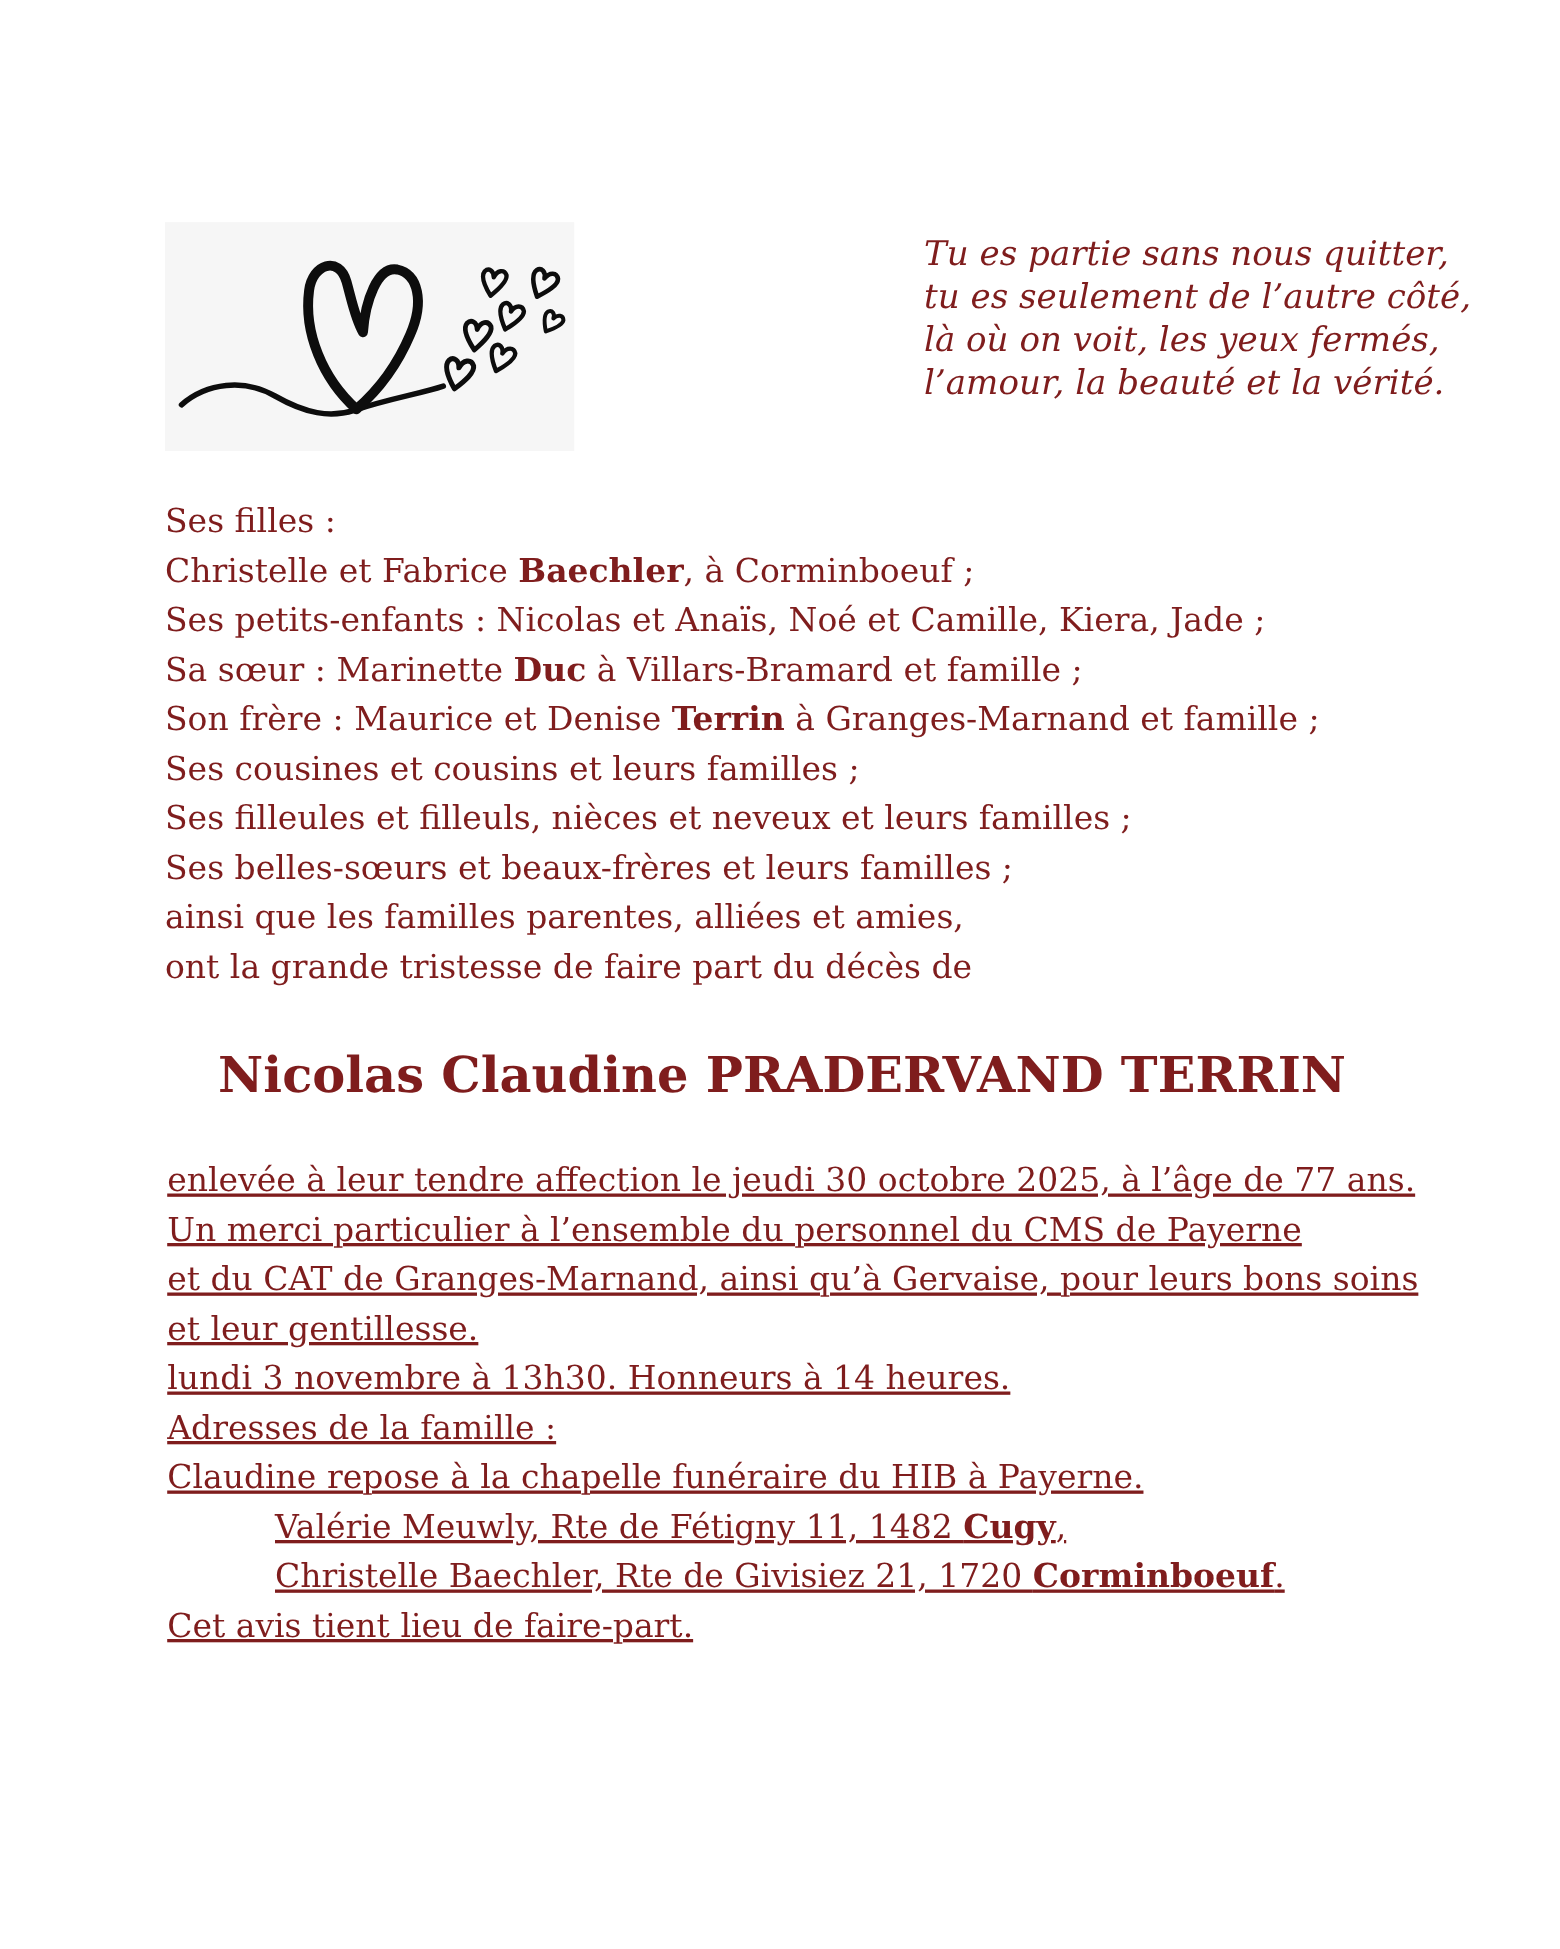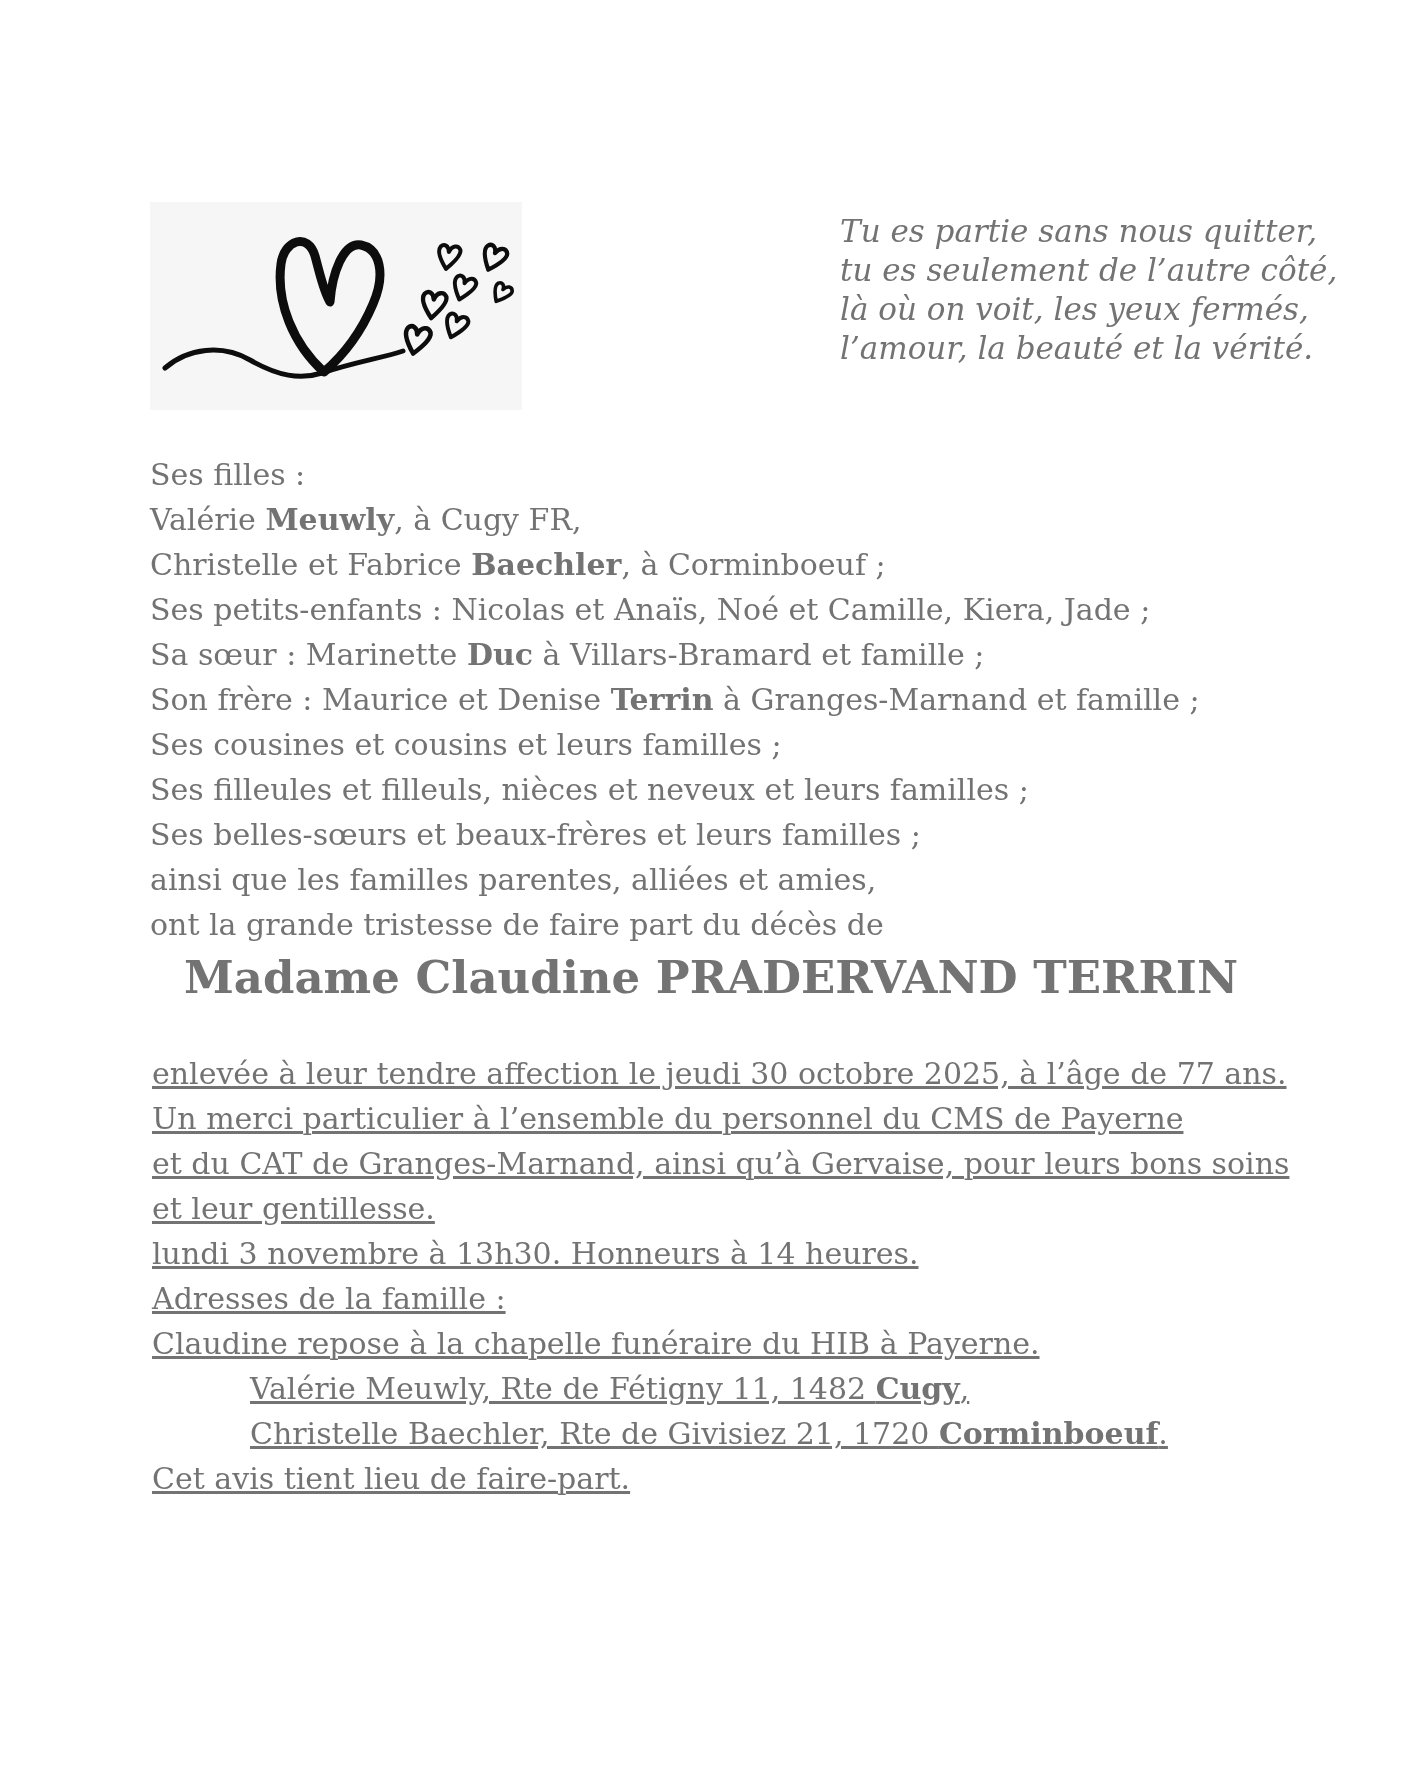--- a/index.html
+++ b/index.html
@@ -1,21 +1,21 @@
 <!DOCTYPE html>
 <html><head>
 <meta charset="utf-8">
 <style>
   html, body { margin: 0; padding: 0; background: #ffffff; }
   .page {
     position: relative;
     width: 1418px;
     height: 1772px;
     background: #ffffff;
-    color: #737373;
+    color: #7f1d1d;
     font-family: "DejaVu Serif", "Liberation Serif", serif;
     overflow: hidden;
   }
   .photo {
     position: absolute;
     left: 150px;
     top: 202px;
     width: 372px;
     height: 208px;
     background: #f6f6f6;
@@ -108,33 +108,32 @@
 
   <div class="poem">
     <div class="poem-line">Tu es partie sans nous quitter,</div>
     <div class="poem-line">tu es seulement de l’autre côté,</div>
     <div class="poem-line">là où on voit, les yeux fermés,</div>
     <div class="poem-line">l’amour, la beauté et la vérité.</div>
   </div>
 
   <div class="family">
       <div class="line"><span>Ses filles :</span></div>
-      <div class="line"><span>Valérie </span><span class="b">Meuwly</span><span>, à Cugy FR,</span></div>
       <div class="line"><span>Christelle et Fabrice </span><span class="b">Baechler</span><span>, à Corminboeuf ;</span></div>
       <div class="line"><span>Ses petits-enfants : Nicolas et Anaïs, Noé et Camille, Kiera, Jade ;</span></div>
       <div class="line"><span>Sa sœur : Marinette </span><span class="b">Duc</span><span> à Villars-Bramard et famille ;</span></div>
       <div class="line"><span>Son frère : Maurice et Denise </span><span class="b">Terrin</span><span> à Granges-Marnand et famille ;</span></div>
       <div class="line"><span>Ses cousines et cousins et leurs familles ;</span></div>
       <div class="line"><span>Ses filleules et filleuls, nièces et neveux et leurs familles ;</span></div>
       <div class="line"><span>Ses belles-sœurs et beaux-frères et leurs familles ;</span></div>
       <div class="line"><span>ainsi que les familles parentes, alliées et amies,</span></div>
       <div class="line"><span>ont la grande tristesse de faire part du décès de</span></div>
     </div>
 
-  <div class="title">Madame Claudine PRADERVAND TERRIN</div>
+  <div class="title">Nicolas Claudine PRADERVAND TERRIN</div>
 
   <div class="details">
       <div class="line"><span>enlevée à leur tendre affection le jeudi 30 octobre 2025, à l’âge de 77 ans.</span></div>
       <div class="line"><span>Un merci particulier à l’ensemble du personnel du CMS de Payerne</span></div>
       <div class="line"><span>et du CAT de Granges-Marnand, ainsi qu’à Gervaise, pour leurs bons soins</span></div>
       <div class="line"><span>et leur gentillesse.</span></div>
       <div class="line"><span>lundi 3 novembre à 13h30. Honneurs à 14 heures.</span></div>
       <div class="line"><span>Adresses de la famille :</span></div>
       <div class="line"><span>Claudine repose à la chapelle funéraire du HIB à Payerne.</span></div>
       <div class="line" style="padding-left: 98px;"><span>Valérie Meuwly, Rte de Fétigny 11, 1482 </span><span class="b">Cugy</span><span>,</span></div>

